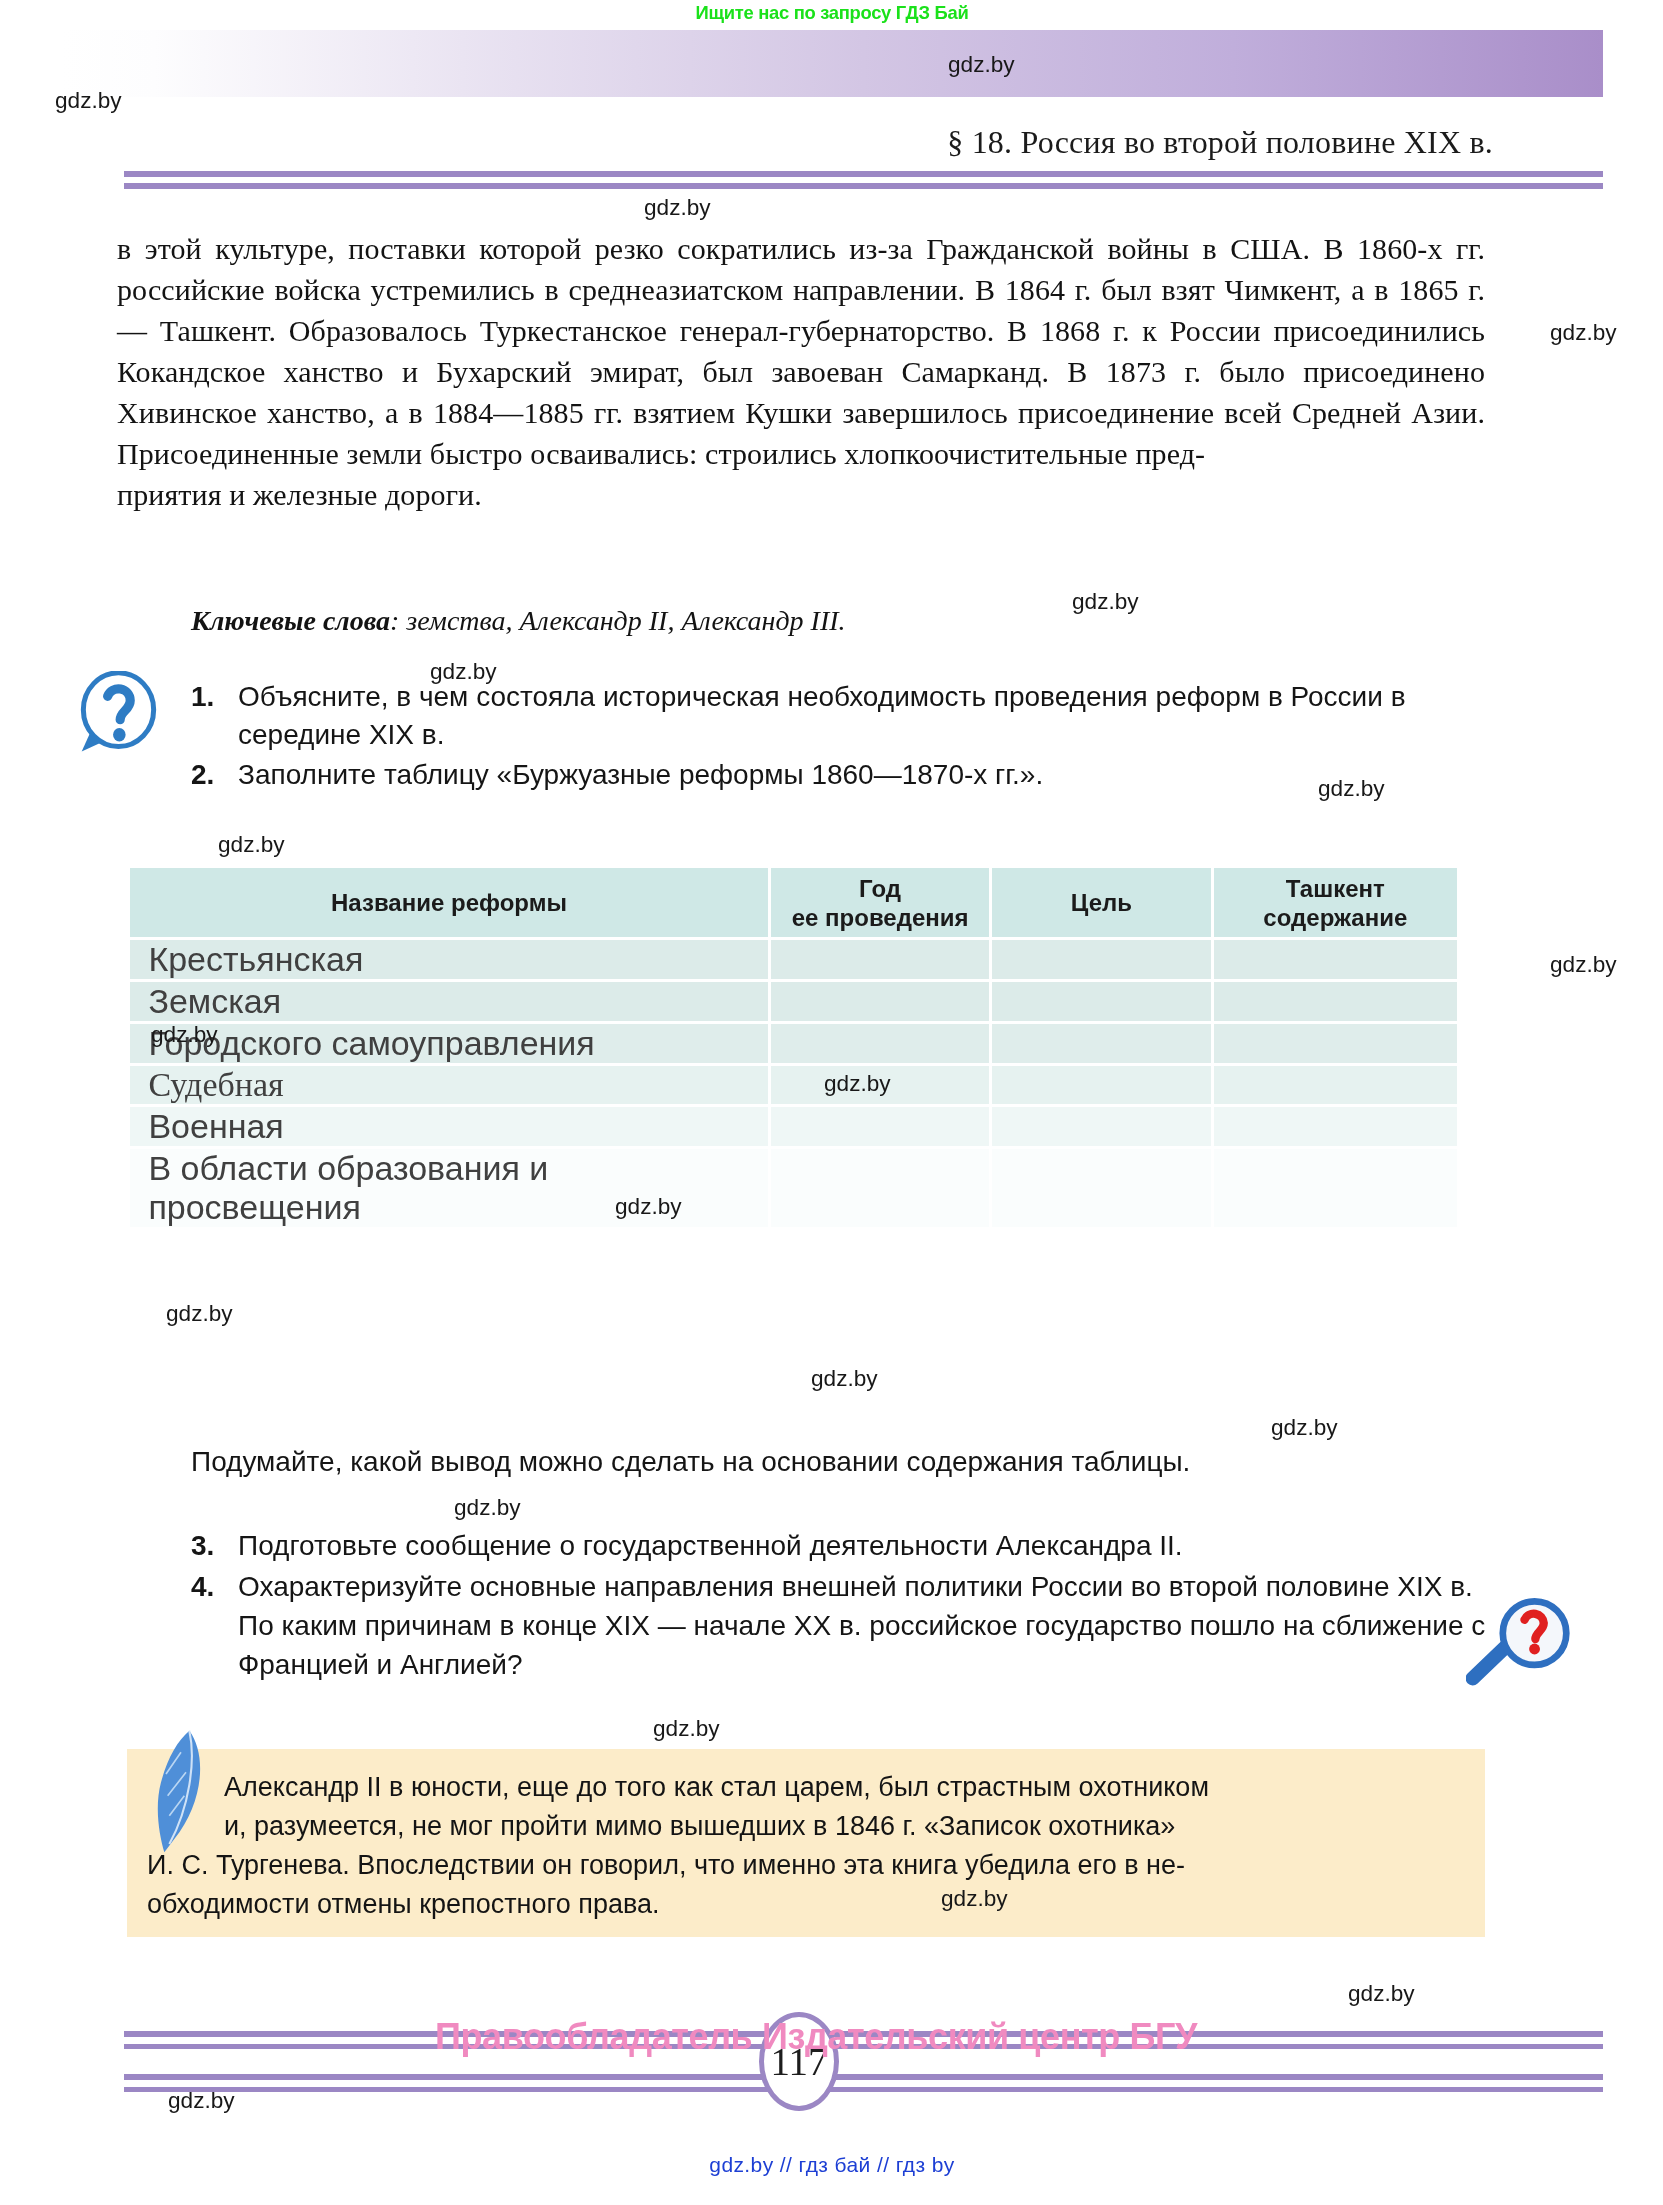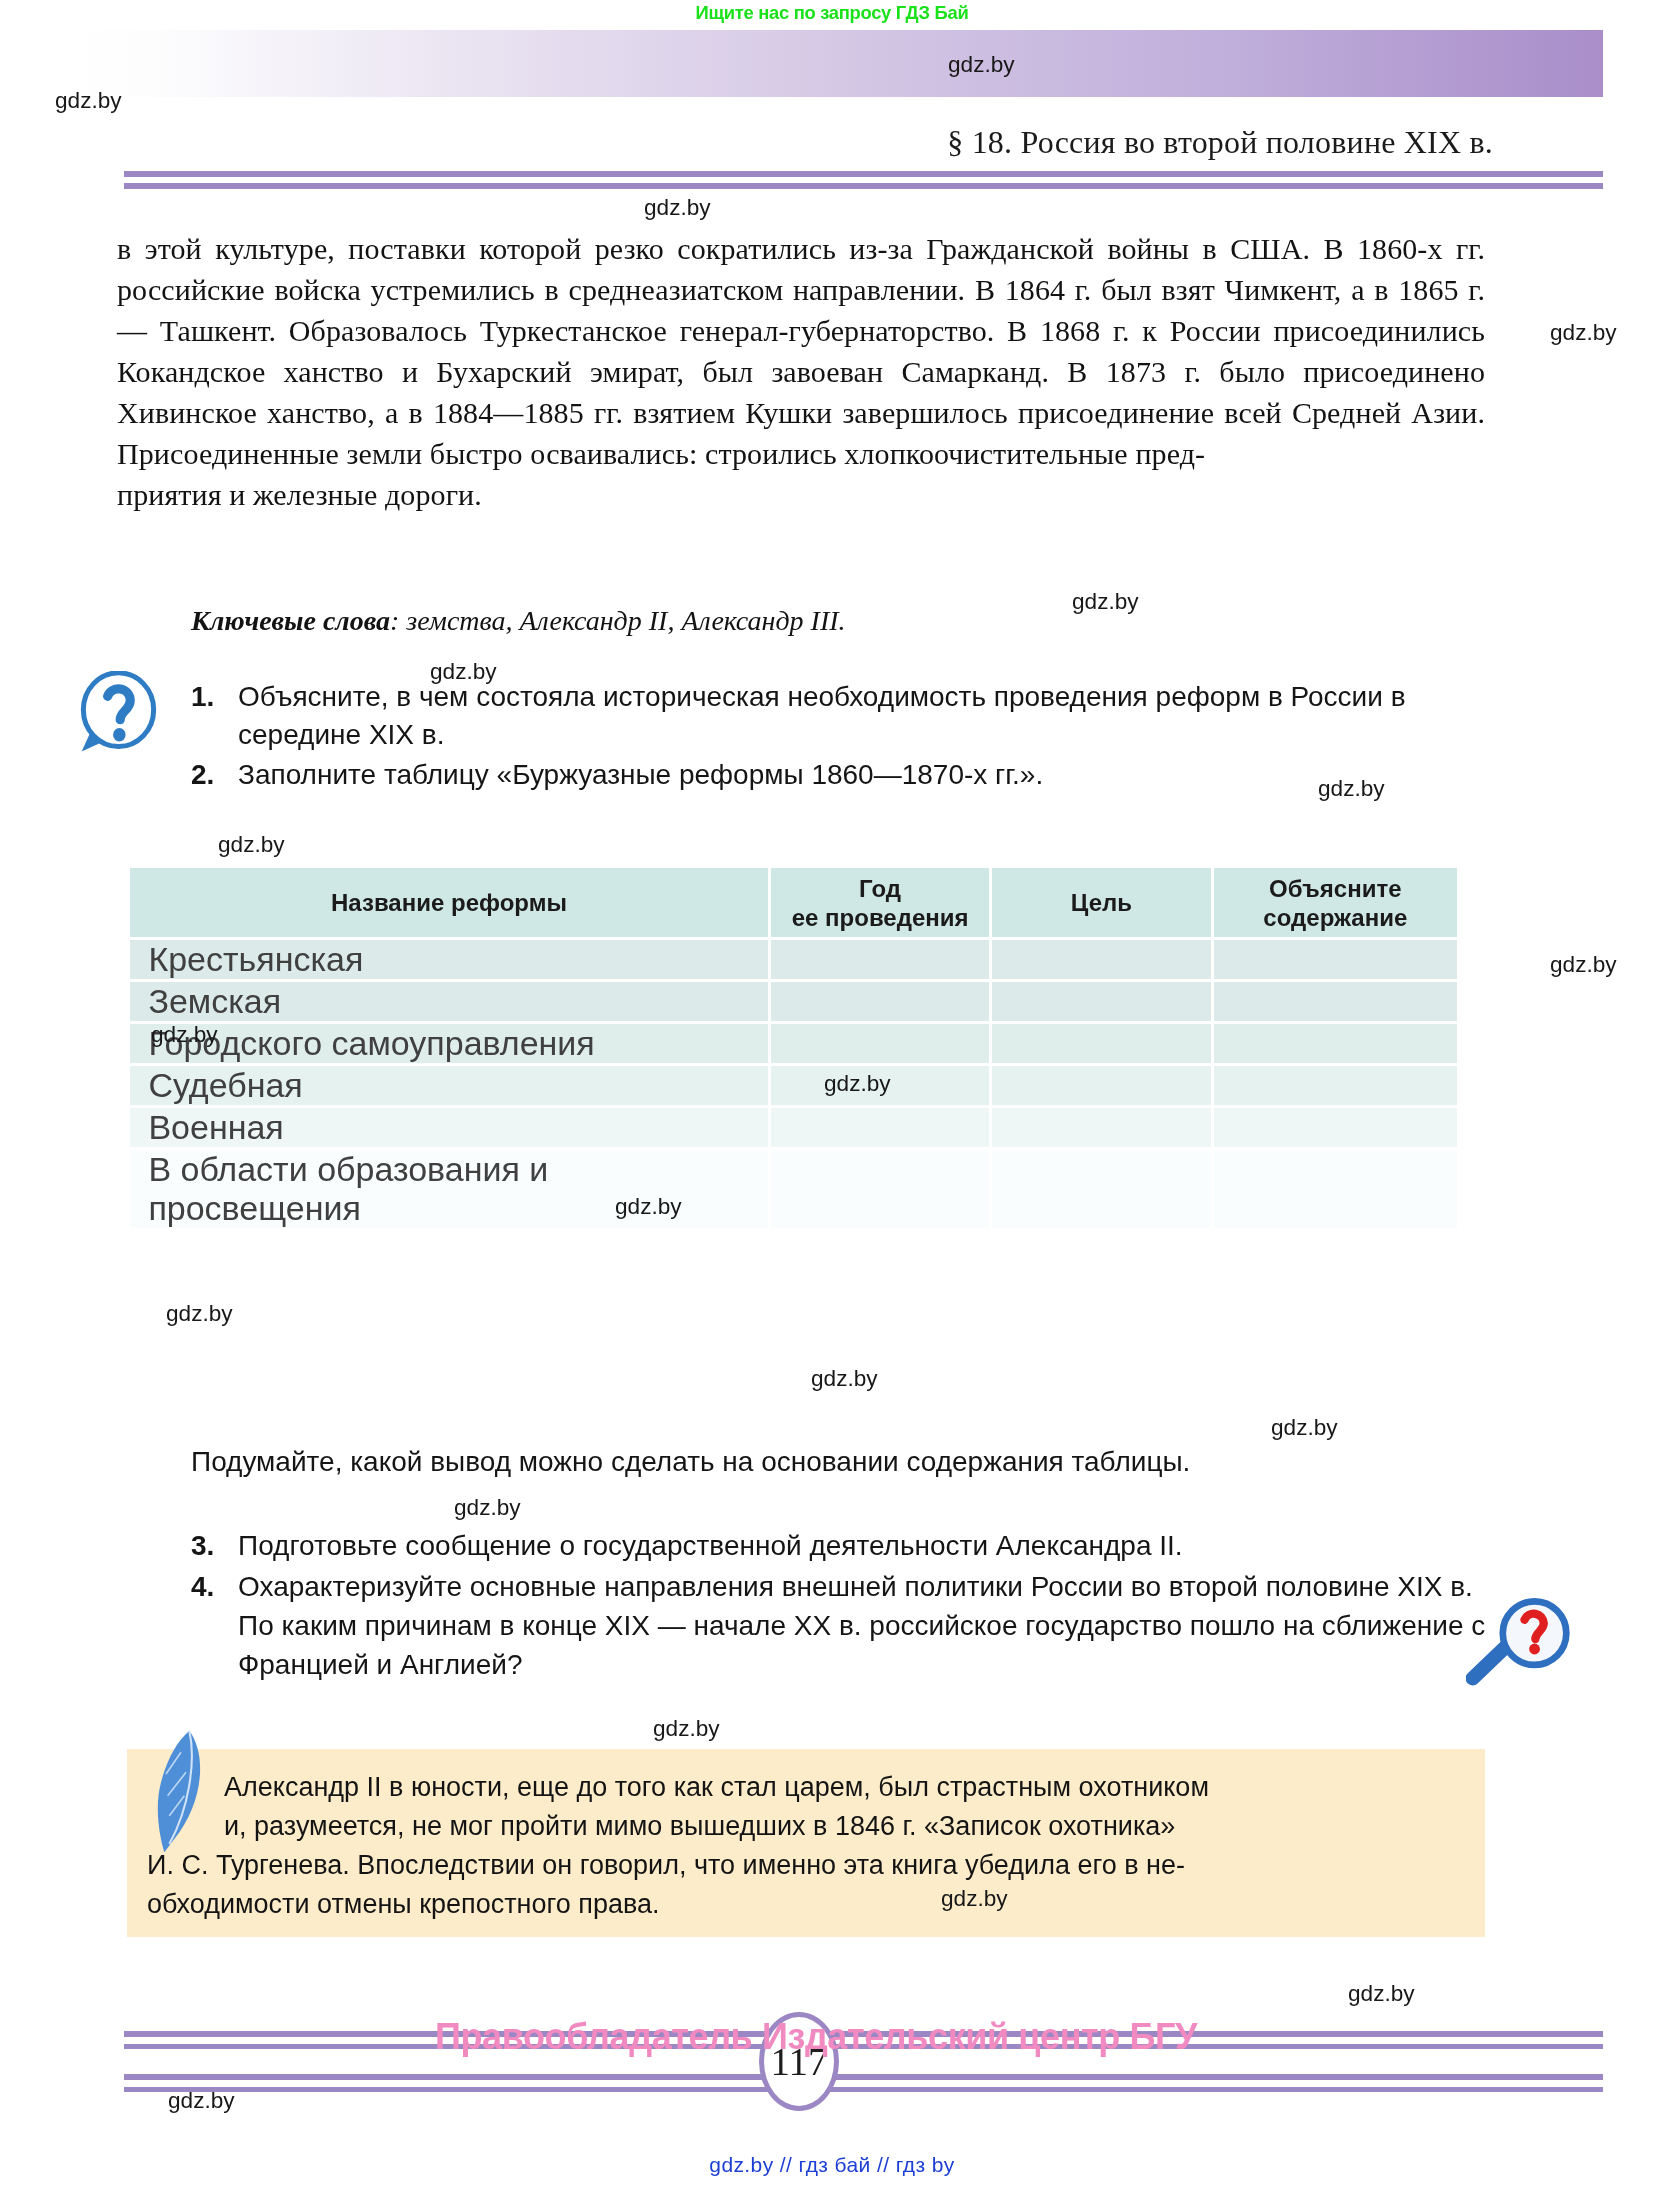--- a/index.html
+++ b/index.html
@@ -146,21 +146,21 @@
     font-size: 34px;
     color: #404040;
     height: 36px;
     vertical-align: middle;
     padding: 0 0 0 18.4px;
   }
   .reform-table td.blank { padding: 0; }
   .reform-table tbody tr:nth-child(1) td { background: #dcebe9; }
   .reform-table tbody tr:nth-child(2) td { background: #dcebe9; }
   .reform-table tbody tr:nth-child(3) td { background: #dfedeb; }
-  .reform-table tbody tr:nth-child(4) td { background: #e6f2f0; }
+  .reform-table tbody tr:nth-child(4) td { background: #e6f2f0; font-family: Liberation Serif, serif; }
   .reform-table tbody tr:nth-child(5) td { background: #eff7f6; }
   .reform-table tbody tr:nth-child(6) td { background: #fafdfd; }
 
   .table-note {
     position: absolute;
     left: 191px;
     top: 1446px;
     width: 1308px;
     font-family: "Liberation Sans", sans-serif;
     font-size: 28px;
@@ -330,21 +330,21 @@
   </colgroup>
   <thead>
     <tr>
       <th>Название реформы</th>
       <th>
         <span>Год</span><br>
         <span>ее проведения</span>
       </th>
       <th>Цель</th>
       <th>
-        <span>Объясните</span><br>
+        <span>Ташкент</span><br>
         <span>содержание</span>
       </th>
     </tr>
   </thead>
   <tbody>
     <tr>
       <td>Крестьянская</td>
       <td class="blank"></td>
       <td class="blank"></td>
       <td class="blank"></td>

